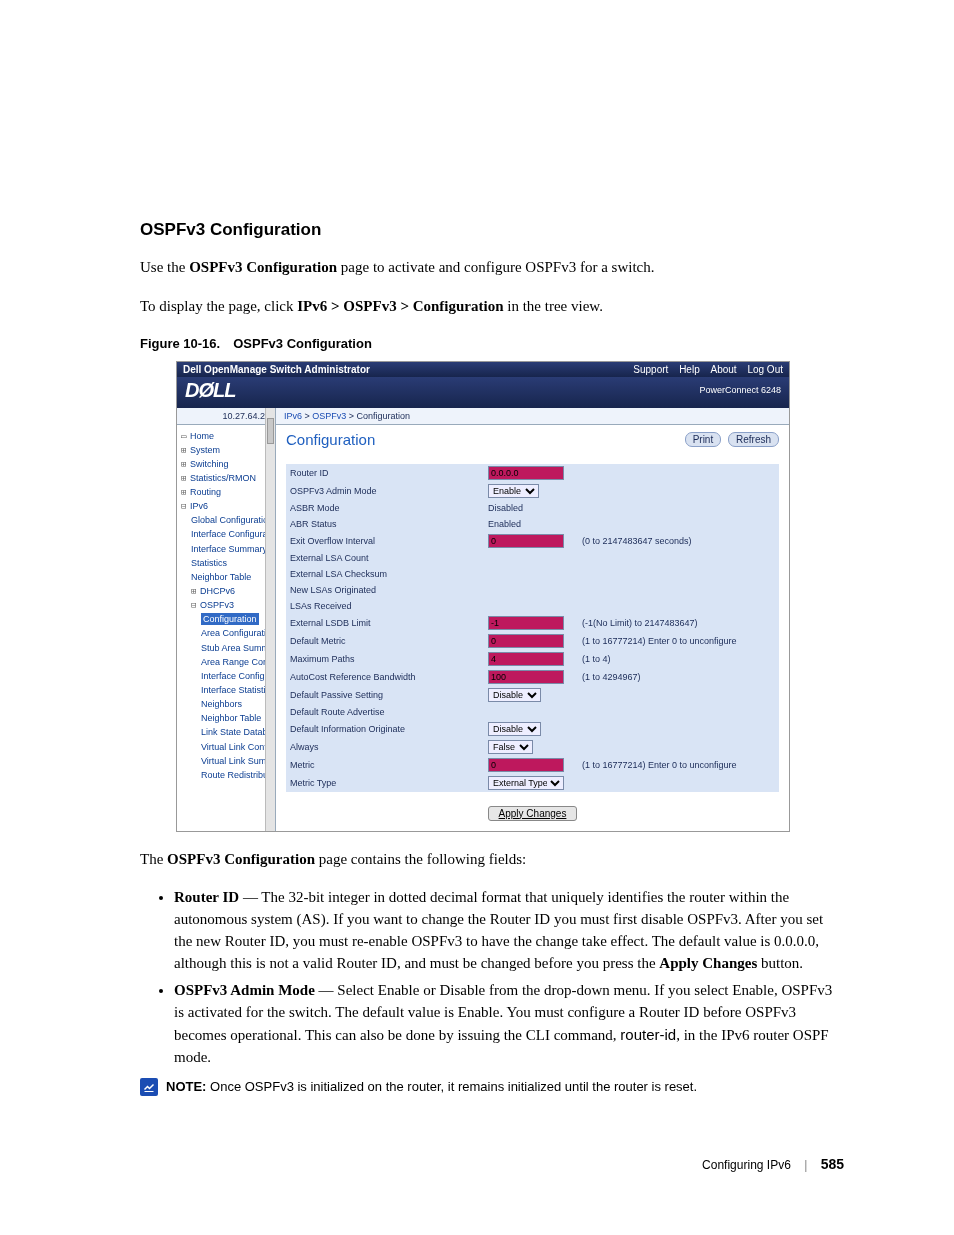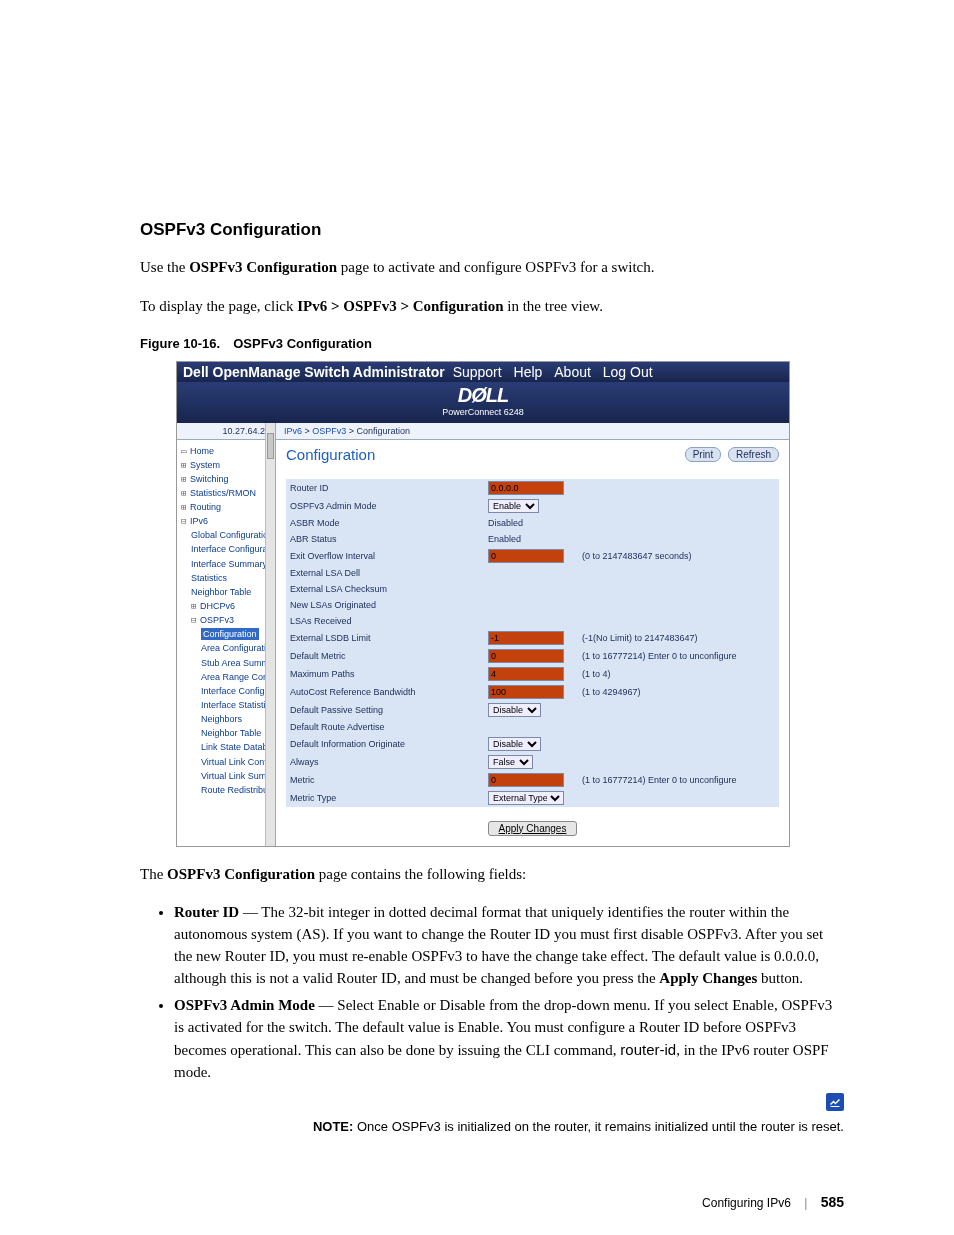--- a/index.html
+++ b/index.html
@@ -39,39 +39,38 @@
     font-family: Tahoma, Arial, sans-serif;
     font-size: 10px;
     margin: 0 0 12px 36px;
     background: #fff;
   }
   .shot-topbar {
     background: #1b2b57;
     background: linear-gradient(#2a3c75, #17254d);
     color: #fff;
     display: flex;
-    justify-content: flex-start;
+    justify-content: space-between;
     align-items: center;
     padding: 2px 6px;
-    font-size: 14px;
+    font-size: 10px;
     font-weight: bold;
   }
   .shot-topbar-right span {
     margin-left: 8px;
     font-weight: normal;
   }
   .shot-logo-row {
     background: #1b2b57;
     background: linear-gradient(#2a3c75, #17254d);
     color: #fff;
     display: flex;
     justify-content: space-between;
     align-items: center;
     padding: 2px 8px 6px 8px;
-    flex-direction: column;
   }
   .dell-logo {
     font-family: Arial, sans-serif;
     font-weight: bold;
     font-style: italic;
     font-size: 20px;
     letter-spacing: -1px;
   }
   .shot-body {
     display: flex;
@@ -142,40 +141,40 @@
   .form-tbl tr { background: #d9e4f5; }
   .form-tbl tr.spacer td { background:#fff; height:6px; padding:0; }
   .form-tbl td {
     padding: 2px 4px;
     color: #1b2b57;
     height: 12px;
   }
   .form-tbl td.label { width: 190px; }
   .form-tbl td.val { width: 86px; }
   .form-tbl td.hint { color:#1b2b57; }
-  .form-tbl input.txt { width:70px; font-size:9px; height:12px; border:1px solid #7a8aa8; background:#c2410c; padding:0 2px;}
+  .form-tbl input.txt { width:70px; font-size:9px; height:12px; border:1px solid #7a8aa8; background:#be185d; padding:0 2px;}
   .form-tbl select { font-size:9px; height:14px; border:1px solid #7a8aa8; background:#eef;}
   .apply-row { text-align:center; padding: 6px 0 10px 0; }
   .apply-row button {
     font-size:10px; padding:1px 10px; background:#e6e6e6; border:1px solid #888; border-radius:3px;
     text-decoration: underline;
   }
   
   ul.fields {
     margin: 8px 0 8px 24px;
     padding: 0;
     list-style: disc;
   }
   ul.fields > li {
     font-size: 15px;
     line-height: 1.45;
     margin: 6px 0 6px 10px;
   }
   .note-row {
-    display:flex; align-items:flex-end; gap:8px; margin: 8px 0 8px 0; flex-direction: column;
+    display:flex; align-items:center; gap:8px; margin: 8px 0 8px 0;
   }
   .note-icon {
     width:18px; height:18px; background:#1b4db3; border-radius:2px;
     display:flex; align-items:center; justify-content:center; flex:0 0 18px;
     margin-top:2px;
   }
   .note-icon svg { width:12px; height:12px; }
   .note-body { font-family: Arial, Helvetica, sans-serif; font-size:13px; }
   .note-body b { font-weight:bold; }
   code { font-family: Liberation Sans, sans-serif; }
@@ -294,21 +293,21 @@
             <td class="label">ABR Status</td>
             <td class="val">Enabled</td>
                 <td></td>
           </tr>
           <tr>
             <td class="label">Exit Overflow Interval</td>
             <td class="val"><input class="txt" value="0" style=""></td>
             <td class="hint">(0 to 2147483647 seconds)</td>
           </tr>
           <tr>
-                <td class="label">External LSA Dell</td>
+                <td class="label">External LSA Count</td>
                 <td></td>
                 <td></td>
               </tr>
           <tr>
                 <td class="label">External LSA Checksum</td>
                 <td></td>
                 <td></td>
               </tr>
           <tr>
                 <td class="label">New LSAs Originated</td>

